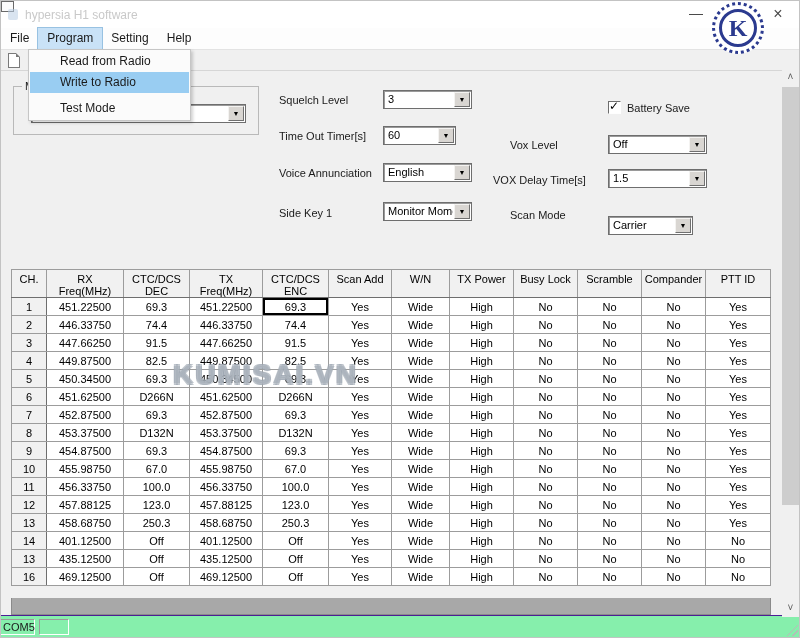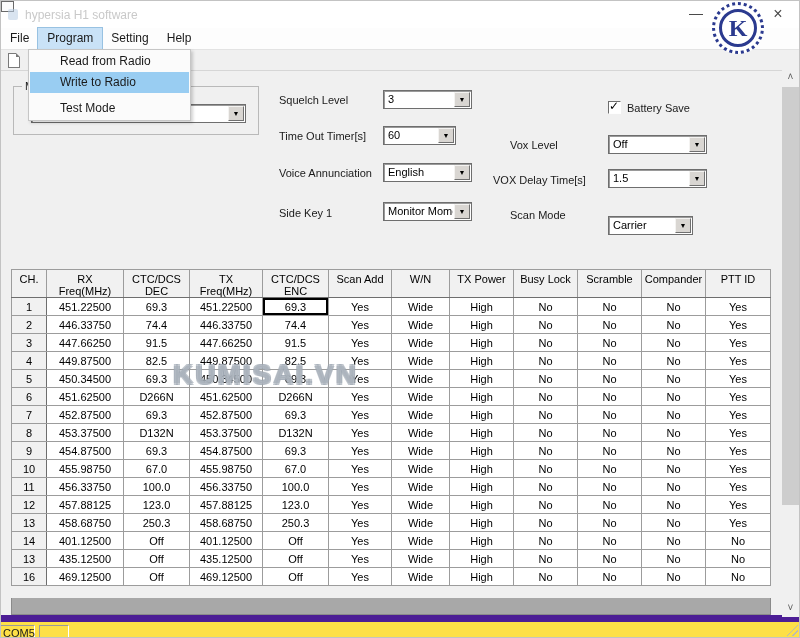--- a/index.html
+++ b/index.html
@@ -99,22 +99,22 @@
   
   .vscroll { position:absolute; right:0px; top:68px; width:17px; height:548px;
     background:#f0f0f0; z-index:20; }
   .vs-arrow { position:absolute; left:0; width:17px; height:17px; text-align:center;
     font-size:10px; color:#5a5a5a; line-height:15px; }
   .vs-up { top:0; }
   .vs-down { bottom:0; }
   .vs-thumb { position:absolute; left:0; top:18px; width:17px; height:418px; background:#cdcdcd; }
 
   
-  .statusbar { position:absolute; left:0; bottom:0; width:100%; height:22px; background:#fde047;
-    border-top:7px solid #4c1d95; font-size:11px; color:#1a1a1a; }
+  .statusbar { position:absolute; left:0; bottom:0; width:100%; height:22px; background:#86efac;
+    border-top:1px solid #4c1d95; font-size:11px; color:#1a1a1a; }
   .sb-panel { position:absolute; top:3px; height:16px; border:1px solid;
     border-color:#9a9a9a #ffffff #ffffff #9a9a9a; padding:1px 3px 0 3px; }
   .sb-port { left:-2px; width:36px; }
   .sb-empty { left:38px; width:30px; }
   .resize-grip { position:absolute; right:1px; bottom:1px; width:13px; height:13px;
     background:repeating-linear-gradient(135deg, transparent 0 2px, #b9b9b9 2px 3px,
       transparent 3px 4px); clip-path:polygon(100% 0, 100% 100%, 0 100%); }
 </style>
 </head>
 <body>

